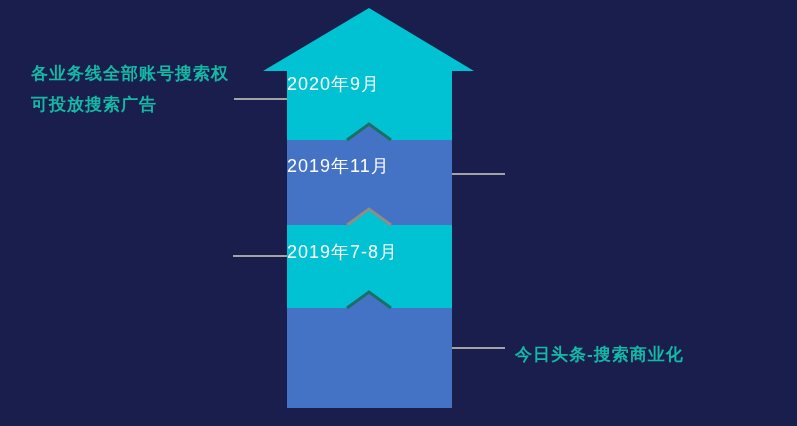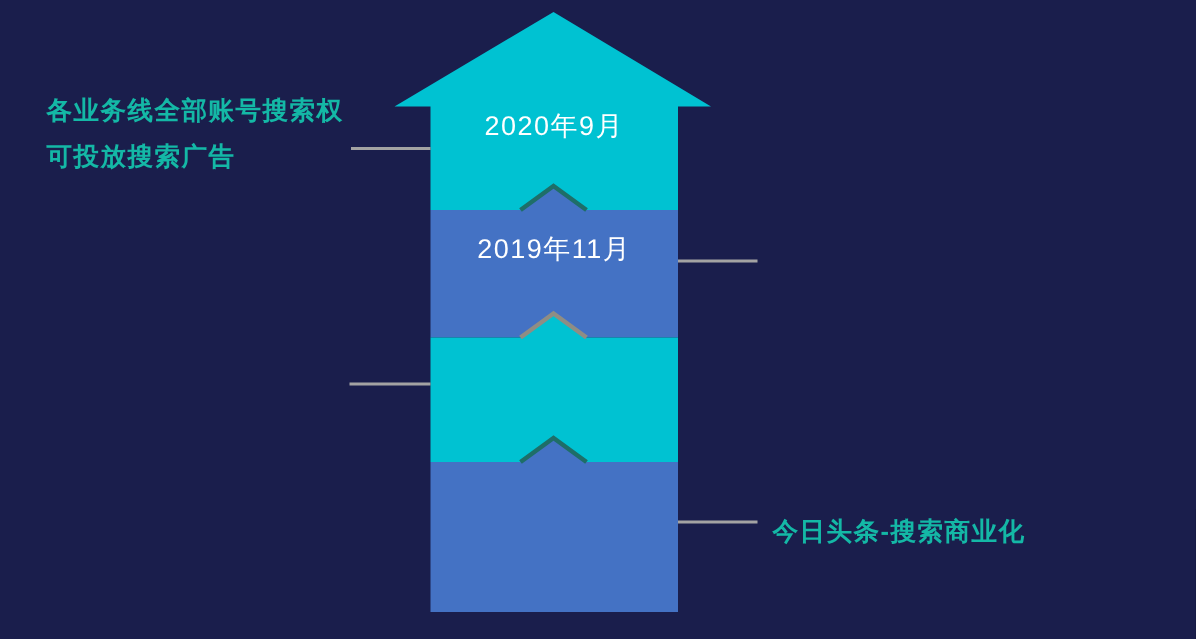--- a/index.html
+++ b/index.html
@@ -17,21 +17,21 @@
   .arrow-svg {
     position: absolute;
     left: 0; top: 0;
     width: 797px; height: 426px;
     display: block;
   }
   .seg-label {
     position: absolute;
     left: 287px;
     width: 165px;
-    text-align: center;
+    text-align: left;
     color: #ffffff;
     font-size: 18px;
     font-weight: 400;
     letter-spacing: 1px;
     line-height: 22px;
     white-space: nowrap;
   }
   .connector {
     position: absolute;
     height: 2px;
@@ -62,20 +62,21 @@
 
     <polygon points="287,308 348,308 369,293 390,308 452,308 452,408 287,408" fill="#4472c4"></polygon>
 
     <polyline fill="none" stroke-width="3" points="347,140 369,124 391,140" stroke="#1e6e68"></polyline>
     <polyline fill="none" stroke-width="3" points="347,225 369,209 391,225" stroke="#8f8d84"></polyline>
     <polyline fill="none" stroke-width="3" points="347,308 369,292 391,308" stroke="#1e6e68"></polyline>
   </svg>
 
   <div class="seg-label" style="top:73px">2020年9月</div>
   <div class="seg-label" style="top:155px">2019年11月</div>
+  <div class="seg-label" style="top:241px">2019年7-8月</div>
 
   <div class="connector" style="left:234px; top:98px;  width:53px"></div>
   <div class="connector" style="left:452px; top:173px; width:53px"></div>
   <div class="connector" style="left:233px; top:255px; width:54px"></div>
   <div class="connector" style="left:452px; top:347px; width:53px"></div>
 
   <div class="ann" style="left:31px; top:58px">
     <div class="ann-line">各业务线全部账号搜索权</div>
     <div class="ann-line">可投放搜索广告</div>
   </div>

